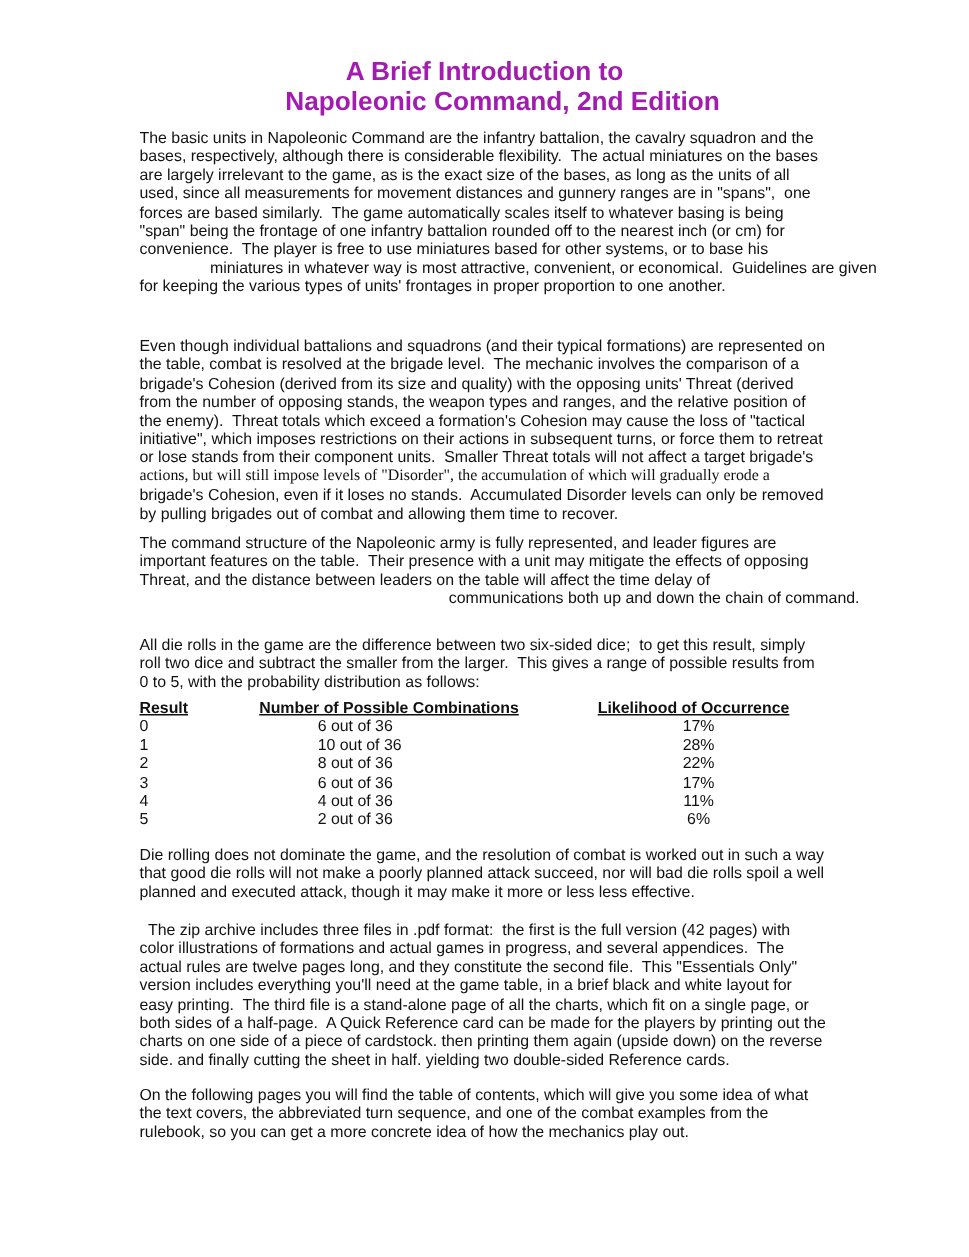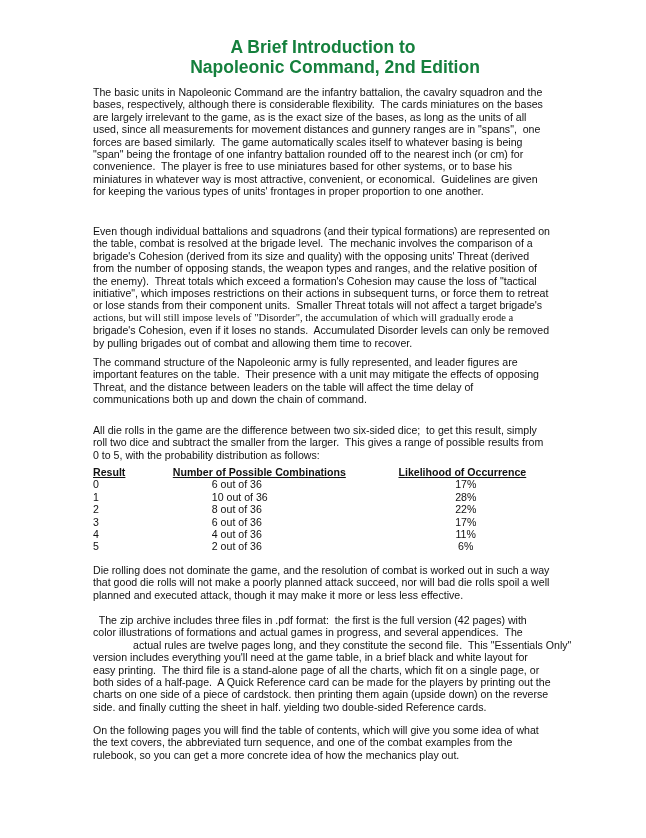--- a/index.html
+++ b/index.html
@@ -1,19 +1,19 @@
 <!DOCTYPE html>
 <html><head>
 <meta charset="utf-8">
 <style>
   html, body { margin: 0; padding: 0; background: #ffffff; }
   body { width: 646px; height: 838px; position: relative; overflow: hidden; }
   .page { position: absolute; left: 0; top: 0; width: 646px; height: 838px; background: #fff; }
   .title { position: absolute; left: 0; width: 646px; text-align: center;
-    font-family: "Liberation Sans", sans-serif; font-weight: bold; font-size: 17.5px; color: #15803d; line-height: 21px; }
+    font-family: "Liberation Sans", sans-serif; font-weight: bold; font-size: 17.5px; color: #a21caf; line-height: 21px; }
   .title.l1 { top: 37px; }
   .title.l2 { top: 57px; margin-left: 12px; }
   .para { position: absolute; left: 93px; width: 480px;
     font-family: "Liberation Sans", sans-serif; font-size: 10.6px; color: #111; }
   .line { display: block; height: 12.4px; line-height: 12.4px; white-space: nowrap; }
   .p1 { top: 86px; }
   .p2 { top: 225px; }
   .p3 { top: 356px; }
   .p4 { top: 424px; }
   .p5 { top: 564px; }
@@ -31,46 +31,46 @@
 </style>
 </head>
 <body>
 
 <div class="page">
   <div class="title l1">A Brief Introduction to</div>
   <div class="title l2">Napoleonic Command, 2nd Edition</div>
 
   <div class="para p1">
       <span class="line" style="white-space: pre;">The basic units in Napoleonic Command are the infantry battalion, the cavalry squadron and the</span>
-      <span class="line" style="white-space: pre;">bases, respectively, although there is considerable flexibility.  The cards miniatures on the bases</span>
+      <span class="line" style="white-space: pre;">bases, respectively, although there is considerable flexibility.  The actual miniatures on the bases</span>
       <span class="line" style="white-space: pre;">are largely irrelevant to the game, as is the exact size of the bases, as long as the units of all</span>
       <span class="line" style="white-space: pre;">used, since all measurements for movement distances and gunnery ranges are in "spans",  one</span>
       <span class="line" style="white-space: pre;">forces are based similarly.  The game automatically scales itself to whatever basing is being</span>
       <span class="line" style="white-space: pre;">"span" being the frontage of one infantry battalion rounded off to the nearest inch (or cm) for</span>
       <span class="line" style="white-space: pre;">convenience.  The player is free to use miniatures based for other systems, or to base his</span>
-      <span class="line" style="white-space: pre;">miniatures in whatever way is most attractive, convenient, or economical.  Guidelines are given</span>
+      <span class="line" style="white-space: pre; margin-left: 47px;">miniatures in whatever way is most attractive, convenient, or economical.  Guidelines are given</span>
       <span class="line" style="white-space: pre;">for keeping the various types of units' frontages in proper proportion to one another.</span>
     </div>
   <div class="para p2">
       <span class="line" style="white-space: pre;">Even though individual battalions and squadrons (and their typical formations) are represented on</span>
       <span class="line" style="white-space: pre;">the table, combat is resolved at the brigade level.  The mechanic involves the comparison of a</span>
       <span class="line" style="white-space: pre;">brigade's Cohesion (derived from its size and quality) with the opposing units' Threat (derived</span>
       <span class="line" style="white-space: pre;">from the number of opposing stands, the weapon types and ranges, and the relative position of</span>
       <span class="line" style="white-space: pre;">the enemy).  Threat totals which exceed a formation's Cohesion may cause the loss of "tactical</span>
       <span class="line" style="white-space: pre;">initiative", which imposes restrictions on their actions in subsequent turns, or force them to retreat</span>
       <span class="line" style="white-space: pre;">or lose stands from their component units.  Smaller Threat totals will not affect a target brigade's</span>
       <span class="line" style="white-space: pre; font-family: Liberation Serif, serif;">actions, but will still impose levels of "Disorder", the accumulation of which will gradually erode a</span>
       <span class="line" style="white-space: pre;">brigade's Cohesion, even if it loses no stands.  Accumulated Disorder levels can only be removed</span>
       <span class="line" style="white-space: pre;">by pulling brigades out of combat and allowing them time to recover.</span>
     </div>
   <div class="para p3">
       <span class="line" style="white-space: pre;">The command structure of the Napoleonic army is fully represented, and leader figures are</span>
       <span class="line" style="white-space: pre;">important features on the table.  Their presence with a unit may mitigate the effects of opposing</span>
       <span class="line" style="white-space: pre;">Threat, and the distance between leaders on the table will affect the time delay of</span>
-      <span class="line" style="white-space: pre;">communications both up and down the chain of command.</span>
+      <span class="line" style="white-space: pre; text-align: right;">communications both up and down the chain of command.</span>
     </div>
   <div class="para p4">
       <span class="line" style="white-space: pre;">All die rolls in the game are the difference between two six-sided dice;  to get this result, simply</span>
       <span class="line" style="white-space: pre;">roll two dice and subtract the smaller from the larger.  This gives a range of possible results from</span>
       <span class="line" style="white-space: pre;">0 to 5, with the probability distribution as follows:</span>
     </div>
 
   <table class="dice-table">
     <thead>
       <tr>
@@ -114,21 +114,21 @@
   </table>
 
   <div class="para p5">
       <span class="line" style="white-space: pre;">Die rolling does not dominate the game, and the resolution of combat is worked out in such a way</span>
       <span class="line" style="white-space: pre;">that good die rolls will not make a poorly planned attack succeed, nor will bad die rolls spoil a well</span>
       <span class="line" style="white-space: pre;">planned and executed attack, though it may make it more or less less effective.</span>
     </div>
   <div class="para p6">
       <span class="line" style="white-space: pre;">  The zip archive includes three files in .pdf format:  the first is the full version (42 pages) with</span>
       <span class="line" style="white-space: pre;">color illustrations of formations and actual games in progress, and several appendices.  The</span>
-      <span class="line" style="white-space: pre; margin-left: 40px;">actual rules are twelve pages long, and they constitute the second file.  This "Essentials Only"</span>
+      <span class="line" style="white-space: pre;">actual rules are twelve pages long, and they constitute the second file.  This "Essentials Only"</span>
       <span class="line" style="white-space: pre;">version includes everything you'll need at the game table, in a brief black and white layout for</span>
       <span class="line" style="white-space: pre;">easy printing.  The third file is a stand-alone page of all the charts, which fit on a single page, or</span>
       <span class="line" style="white-space: pre;">both sides of a half-page.  A Quick Reference card can be made for the players by printing out the</span>
       <span class="line" style="white-space: pre;">charts on one side of a piece of cardstock. then printing them again (upside down) on the reverse</span>
       <span class="line" style="white-space: pre;">side. and finally cutting the sheet in half. yielding two double-sided Reference cards.</span>
     </div>
   <div class="para p7">
       <span class="line" style="white-space: pre;">On the following pages you will find the table of contents, which will give you some idea of what</span>
       <span class="line" style="white-space: pre;">the text covers, the abbreviated turn sequence, and one of the combat examples from the</span>
       <span class="line" style="white-space: pre;">rulebook, so you can get a more concrete idea of how the mechanics play out.</span>

